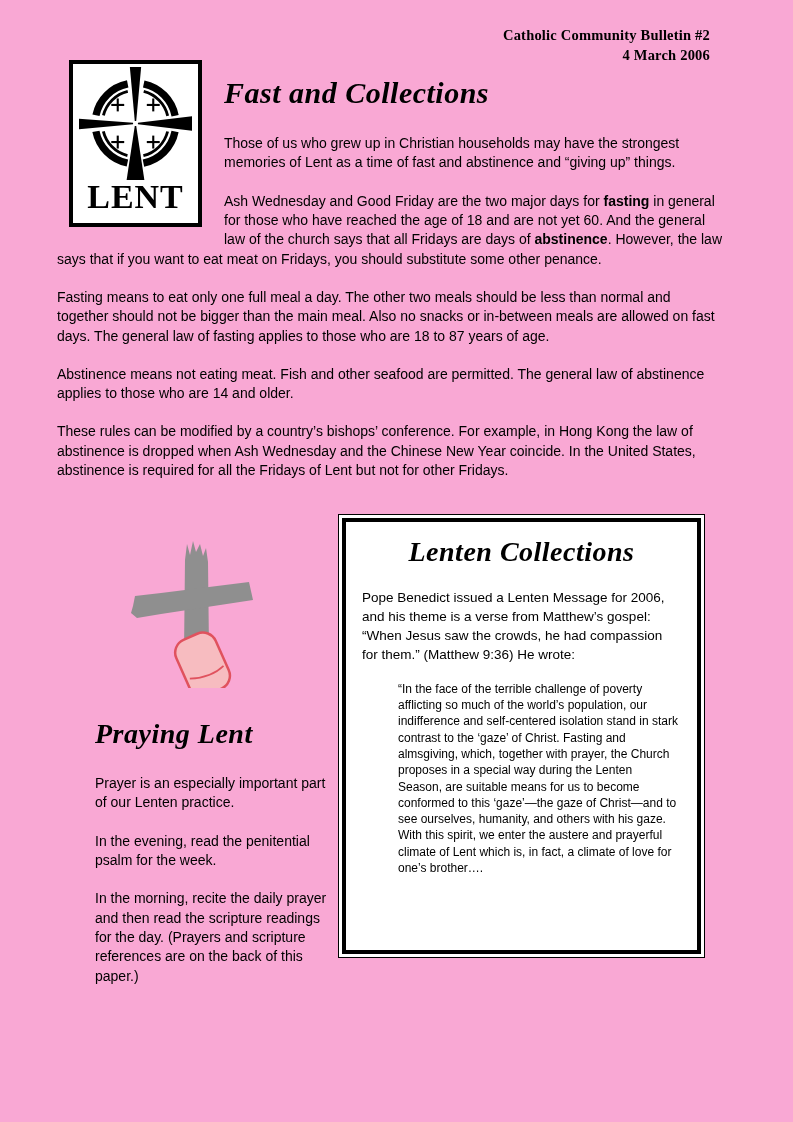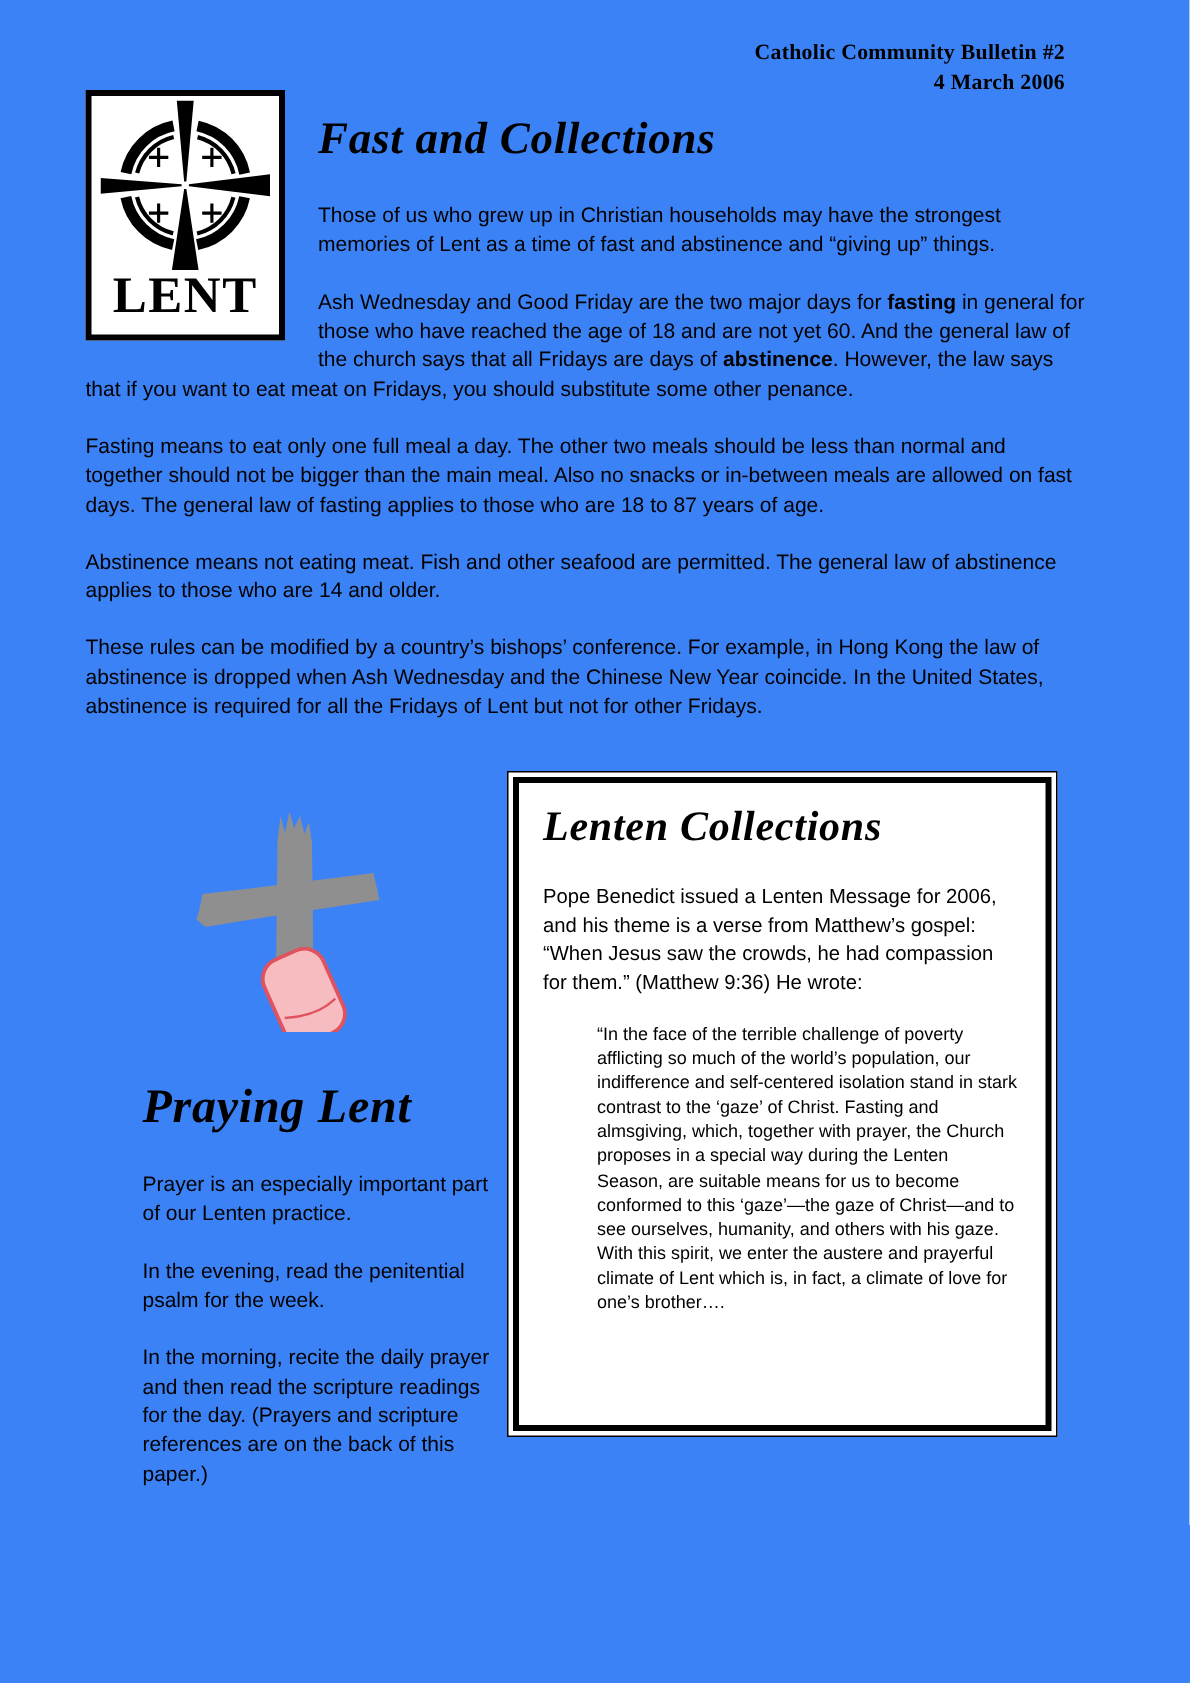--- a/index.html
+++ b/index.html
@@ -1,20 +1,20 @@
 <!DOCTYPE html>
 <html><head>
 <meta charset="utf-8">
 <style>
   html, body { margin: 0; padding: 0; background: #ffffff; }
   .page {
     position: relative;
     width: 793px;
     height: 1122px;
-    background: #3b82f6;
+    background: #f9a8d4;
     color: #000000;
     font-family: "Liberation Sans", sans-serif;
     overflow: hidden;
   }
 
   
   .masthead {
     position: absolute;
     top: 26px;
     right: 83px;
@@ -32,21 +32,21 @@
     left: 57px;
     top: 60px;
     width: 666px;
   }
   .lent-logo {
     float: left;
     width: 125px;
     height: 156px;
     border: 4px solid #000;
     background: #fff;
-    margin: 0 22px 4px 0;
+    margin: 0 22px 4px 12px;
     text-align: center;
     padding-top: 3px;
   }
   .lent-logo-label {
     font-family: "Liberation Serif", serif;
     font-weight: bold;
     font-size: 34px;
     line-height: 1;
     letter-spacing: 1px;
     margin-top: -4px;
@@ -70,21 +70,21 @@
     position: absolute;
     left: 95px;
     top: 538px;
     width: 235px;
   }
   .cross-figure { margin-left: 26px; width: 145px; }
   .praying-title {
     font-family: "Liberation Serif", serif;
     font-style: italic;
     font-weight: bold;
-    font-size: 32px;
+    font-size: 28px;
     letter-spacing: 0.5px;
     margin: 26px 0 24px 0;
   }
   .praying-col .body-para { margin-bottom: 19px; }
 
   
   .collections-box {
     position: absolute;
     left: 338px;
     top: 514px;
@@ -92,20 +92,21 @@
   }
   .box-outer { border: 1px solid #000; padding: 3px; background: #fff; }
   .box-inner { border: 4px solid #000; padding: 10px 16px 14px 16px; min-height: 404px; }
   .collections-title {
     font-family: "Liberation Serif", serif;
     font-style: italic;
     font-weight: 600;
     font-size: 28px;
     letter-spacing: 0.5px;
     margin: 4px 0 20px 0;
+    text-align: center;
   }
   .box-lead {
     font-size: 13.5px;
     font-weight: bold;
     line-height: 1.42;
     margin: 0 0 20px 0;
   }
   .box-para {
     font-size: 13.5px;
     line-height: 1.42;

